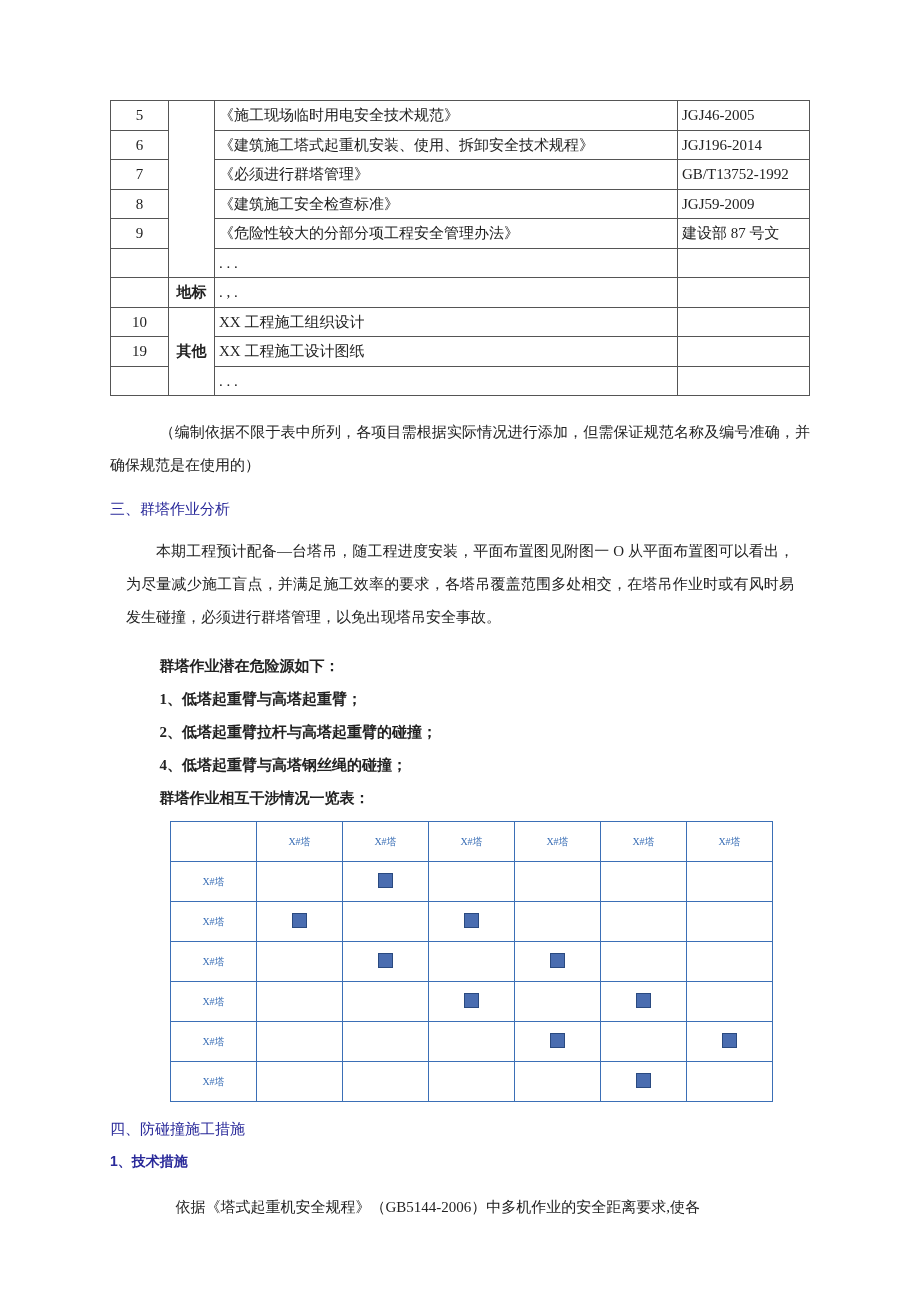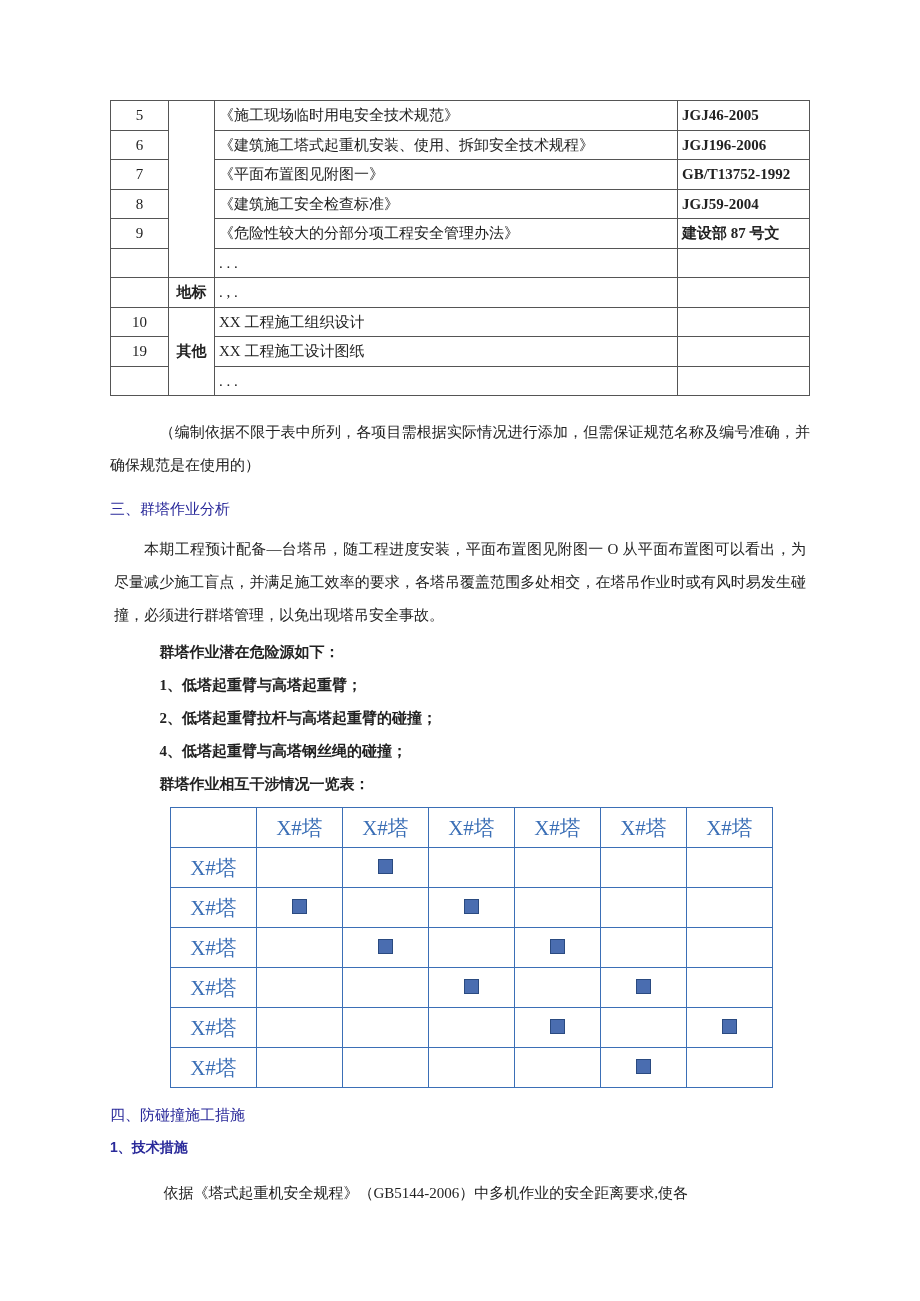--- a/index.html
+++ b/index.html
@@ -18,25 +18,25 @@
     }
     .table1 td {
       border: 1px solid #555;
       padding: 3px 4px;
       vertical-align: middle;
       line-height: 1.5;
     }
     .table1 .col-idx { width: 58px; text-align: center; }
     .table1 .col-cat { width: 46px; text-align: center; font-weight: bold; }
     .table1 .col-name { }
-    .table1 .col-code { width: 132px; font-weight: bold; }
+    .table1 .col-code { width: 132px; }
     .para {
       text-indent: 2em;
       line-height: 2.2;
-      margin: 4px;
+      margin: 16px;
       text-align: justify;
     }
     .list-line {
       padding-left: 3.3em;
       line-height: 2.2;
       font-weight: bold;
     }
     h2.section {
       color: #2a2a9a;
       font-family: "SimSun", serif;
@@ -56,21 +56,21 @@
       margin: 6px 0 8px 60px;
     }
     .matrix td, .matrix th {
       border: 1px solid #3b6fb6;
       width: 86px;
       height: 40px;
       text-align: center;
       vertical-align: middle;
       color: #3b6fb6;
       font-family: "SimSun", serif;
-      font-size: 21px;
+      font-size: 10px;
       font-weight: normal;
     }
     .matrix th { font-weight: normal; }
     .mark {
       display: inline-block;
       width: 15px;
       height: 15px;
       background: #4a6db0;
       border: 1px solid #2a4a80;
     }
@@ -88,31 +88,31 @@
   <tbody id="t1body">
       <tr>
         <td class="col-idx">5</td>
         <td class="col-cat" rowspan="6"></td>
         <td class="col-name">《施工现场临时用电安全技术规范》</td>
         <td class="col-code">JGJ46-2005</td>
       </tr>
       <tr>
         <td class="col-idx">6</td>
         <td class="col-name">《建筑施工塔式起重机安装、使用、拆卸安全技术规程》</td>
-        <td class="col-code">JGJ196-2006</td>
+        <td class="col-code">JGJ196-2014</td>
       </tr>
       <tr>
         <td class="col-idx">7</td>
-        <td class="col-name">《平面布置图见附图一》</td>
+        <td class="col-name">《必须进行群塔管理》</td>
         <td class="col-code">GB/T13752-1992</td>
       </tr>
       <tr>
         <td class="col-idx">8</td>
         <td class="col-name">《建筑施工安全检查标准》</td>
-        <td class="col-code">JGJ59-2004</td>
+        <td class="col-code">JGJ59-2009</td>
       </tr>
       <tr>
         <td class="col-idx">9</td>
         <td class="col-name">《危险性较大的分部分项工程安全管理办法》</td>
         <td class="col-code">建设部 87 号文</td>
       </tr>
       <tr>
         <td class="col-idx"></td>
         <td class="col-name">. . .</td>
         <td class="col-code"></td>

